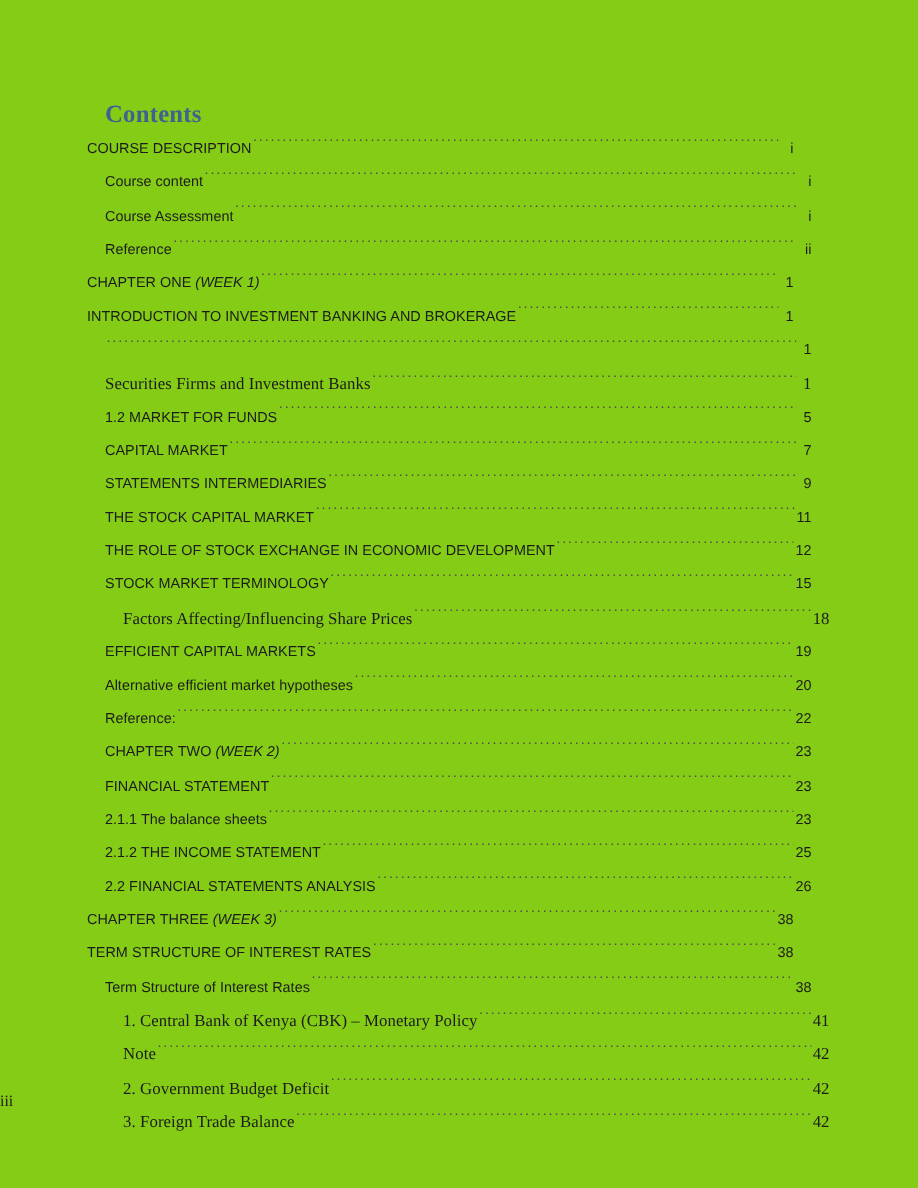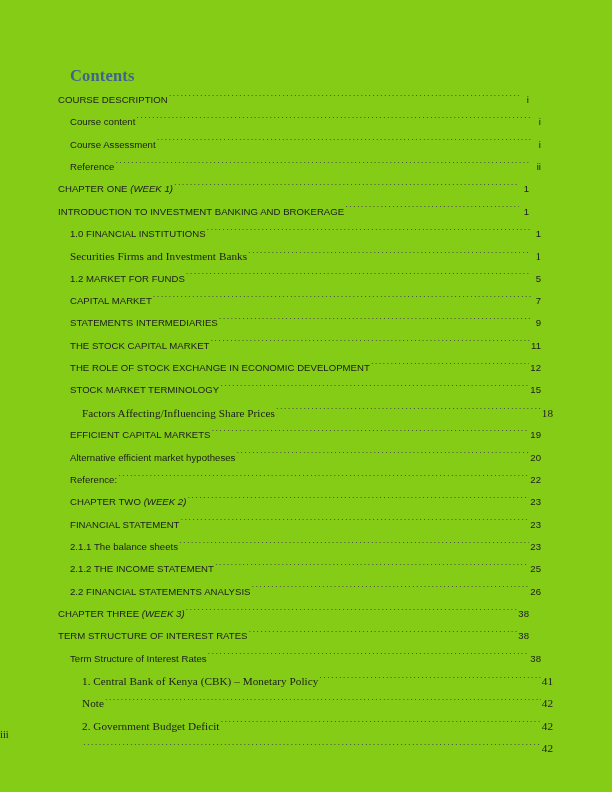--- a/index.html
+++ b/index.html
@@ -150,21 +150,20 @@
         <span class="toc-label">CHAPTER ONE <em>(WEEK 1)</em></span>
         <span class="toc-leader"></span>
         <span class="toc-page">1</span>
       </div>
       <div class="toc-row lvl0">
         <span class="toc-label">INTRODUCTION TO INVESTMENT BANKING AND BROKERAGE </span>
         <span class="toc-leader"></span>
         <span class="toc-page">1</span>
       </div>
       <div class="toc-row lvl1">
-        <span class="toc-label">1.0 FINANCIAL INSTITUTIONS </span>
         <span class="toc-leader"></span>
         <span class="toc-page">1</span>
       </div>
       <div class="toc-row lvl1 serif">
         <span class="toc-label">Securities Firms and Investment Banks </span>
         <span class="toc-leader"></span>
         <span class="toc-page">1</span>
       </div>
       <div class="toc-row lvl1">
         <span class="toc-label">1.2 MARKET FOR FUNDS</span>
@@ -265,20 +264,21 @@
         <span class="toc-label">Note</span>
         <span class="toc-leader"></span>
         <span class="toc-page">42</span>
       </div>
       <div class="toc-row lvl2 serif">
         <span class="toc-label">2. Government Budget Deficit</span>
         <span class="toc-leader"></span>
         <span class="toc-page">42</span>
       </div>
       <div class="toc-row lvl2 serif">
+        <span class="toc-label">3. Foreign Trade Balance </span>
         <span class="toc-leader"></span>
         <span class="toc-page">42</span>
       </div>
     </div>
 
   <div class="page-footer">iii</div>
 
 </div>
 
 </body></html>

